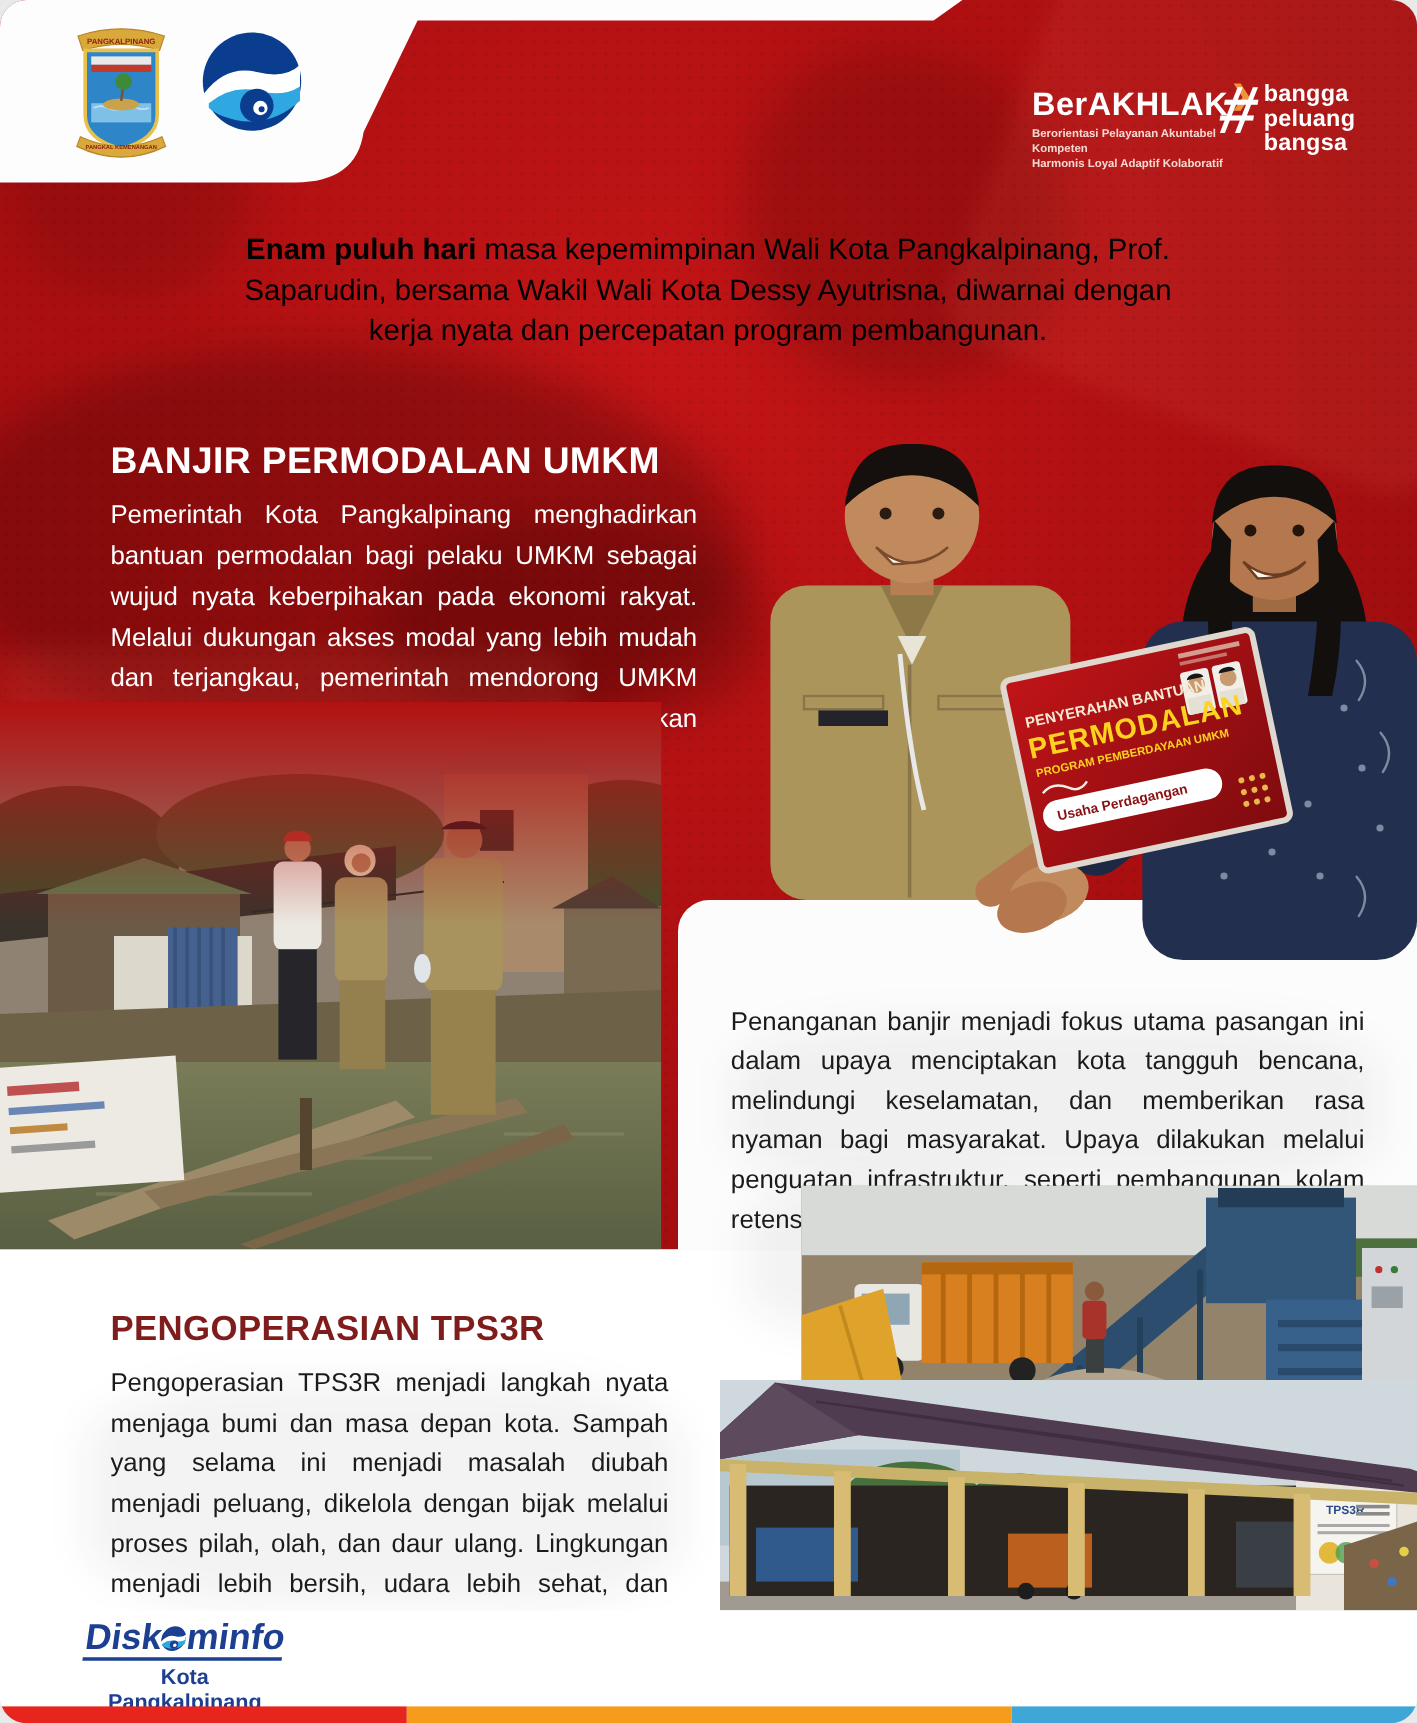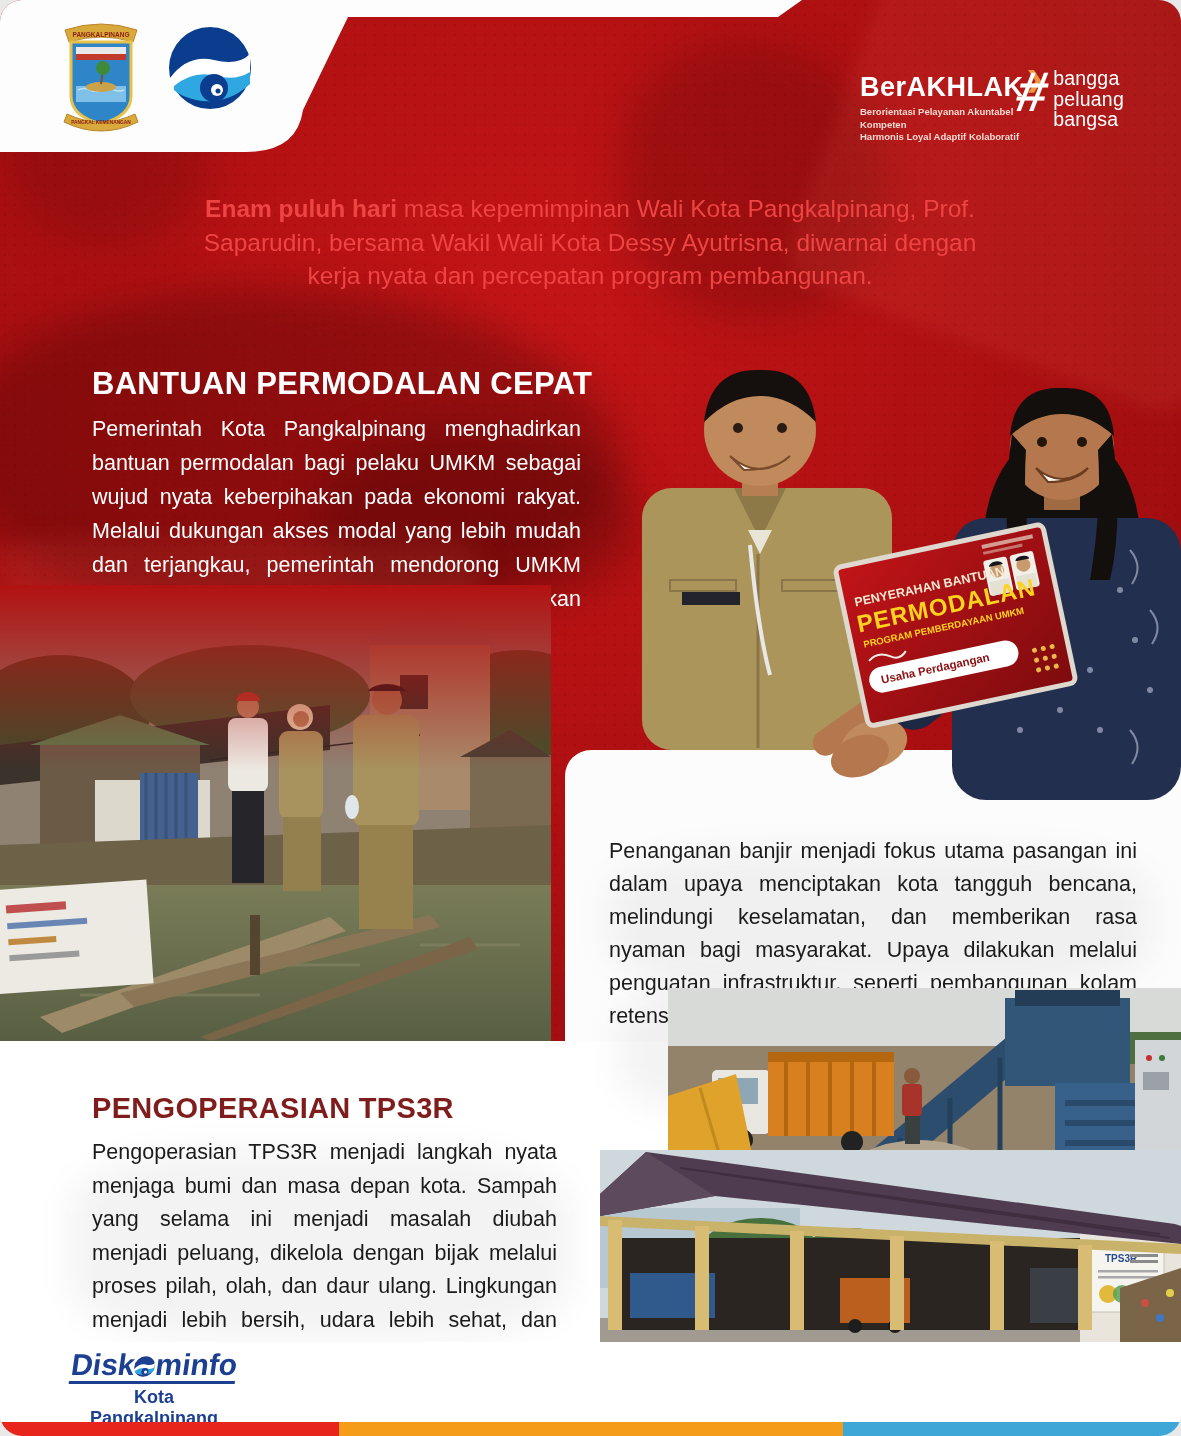--- a/index.html
+++ b/index.html
@@ -33,26 +33,26 @@
   .b6{left:0px;top:540px;width:480px;height:120px;background:rgba(255,140,110,.10);filter:blur(12px);border-radius:10%;}
 
   
   .ghost{position:absolute;background:rgba(25,25,25,.05);filter:blur(16px);border-radius:30%;}
 
   
   .berakhlak-title{color:#fff;font-size:27px;font-weight:800;letter-spacing:.5px;}
   .berakhlak-arrow{color:#f0953f;font-size:22px;font-weight:800;vertical-align:top;display:inline-block;transform:translateY(-5px);margin-left:2px;}
   .berakhlak-sub{color:#f6d9d2;font-size:9.5px;font-weight:700;line-height:12.5px;margin-top:3px;}
   .hash-mark{color:#fff;font-size:56px;font-weight:800;display:inline-block;transform:skewX(-10deg);line-height:56px;}
-  .bangga-line{color:#fff;font-size:19.5px;font-weight:400;line-height:20.5px;letter-spacing:.2px;}
+  .bangga-line{color:#fff;font-size:19.5px;font-weight:700;line-height:20.5px;letter-spacing:.2px;}
 
   
   .intro{
     position:absolute;left:190px;top:192px;width:800px;text-align:center;
-    color:#ef4444;font-size:24.5px;line-height:33.5px;font-weight:500;
+    color:#000000;font-size:24.5px;line-height:33.5px;font-weight:500;
   }
   .intro b{font-weight:800;}
   .sec-title{position:absolute;font-weight:800;letter-spacing:.3px;}
   .t-umkm{left:92px;top:366px;font-size:31px;color:#fff;}
   .t-banjir{left:609px;top:789px;font-size:26px;color:#0d0d0d;}
   .t-tps{left:92px;top:1092px;font-size:29px;color:#7f1d1d;}
   .sec-body{position:absolute;text-align:justify;font-weight:500;}
   .p-umkm{left:92px;top:412px;width:489px;color:#fff;font-size:21.5px;line-height:34px;}
   .p-banjir{left:609px;top:835px;width:528px;color:#1b1b1b;font-size:21.5px;line-height:33px;}
   .p-tps{left:92px;top:1136px;width:465px;color:#1b1b1b;font-size:21.5px;line-height:33.5px;}
@@ -128,21 +128,21 @@
       <div class="bangga-line">bangga</div>
       <div class="bangga-line">peluang</div>
       <div class="bangga-line">bangsa</div>
     </div>
   </div>
 
   <div class="intro">
     <b>Enam puluh hari</b><span> masa kepemimpinan Wali Kota Pangkalpinang, Prof. Saparudin, bersama Wakil Wali Kota Dessy Ayutrisna, diwarnai dengan kerja nyata dan percepatan program pembangunan.</span>
   </div>
 
-  <div class="sec-title t-umkm">BANTUAN PERMODALAN CEPAT</div>
+  <div class="sec-title t-umkm">BANJIR PERMODALAN UMKM</div>
   <div class="sec-body p-umkm">Pemerintah Kota Pangkalpinang menghadirkan bantuan permodalan bagi pelaku UMKM sebagai wujud nyata keberpihakan pada ekonomi rakyat. Melalui dukungan akses modal yang lebih mudah dan terjangkau, pemerintah mendorong UMKM untuk bangkit, berkembang, dan meningkatkan kapasitas usahanya.</div>
 
   <svg class="abs" style="left:0;top:585px;" width="551" height="456" viewBox="0 0 551 456">
     <defs>
       <linearGradient id="redfade" x1="0" y1="0" x2="0" y2="1">
         <stop offset="0" stop-color="#b21111" stop-opacity="1"></stop>
         <stop offset="1" stop-color="#b21111" stop-opacity="0"></stop>
       </linearGradient>
       <linearGradient id="waterg" x1="0" y1="0" x2="0" y2="1">
         <stop offset="0" stop-color="#7a7c58"></stop>

